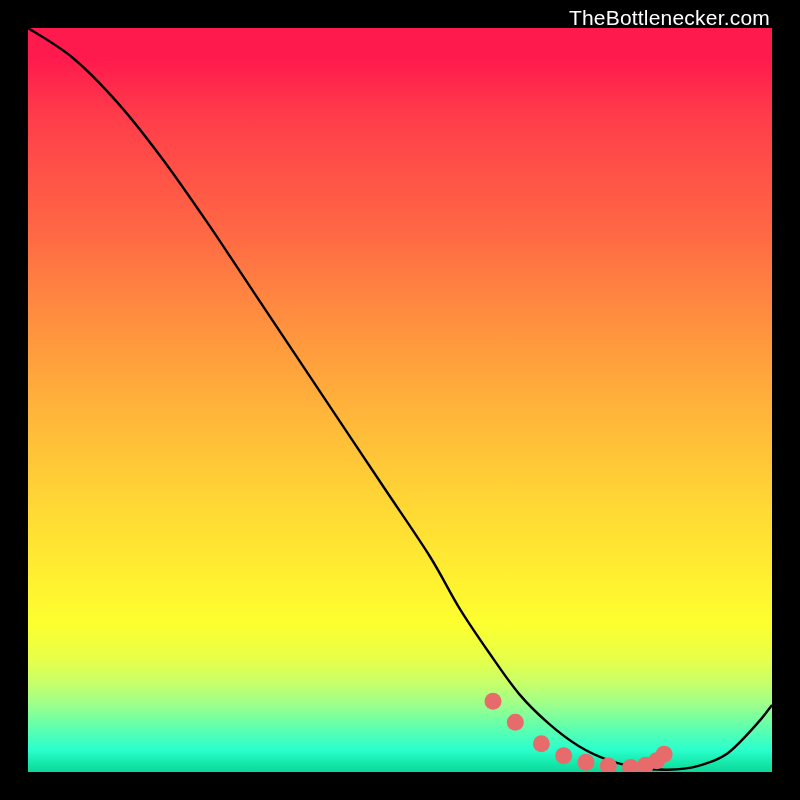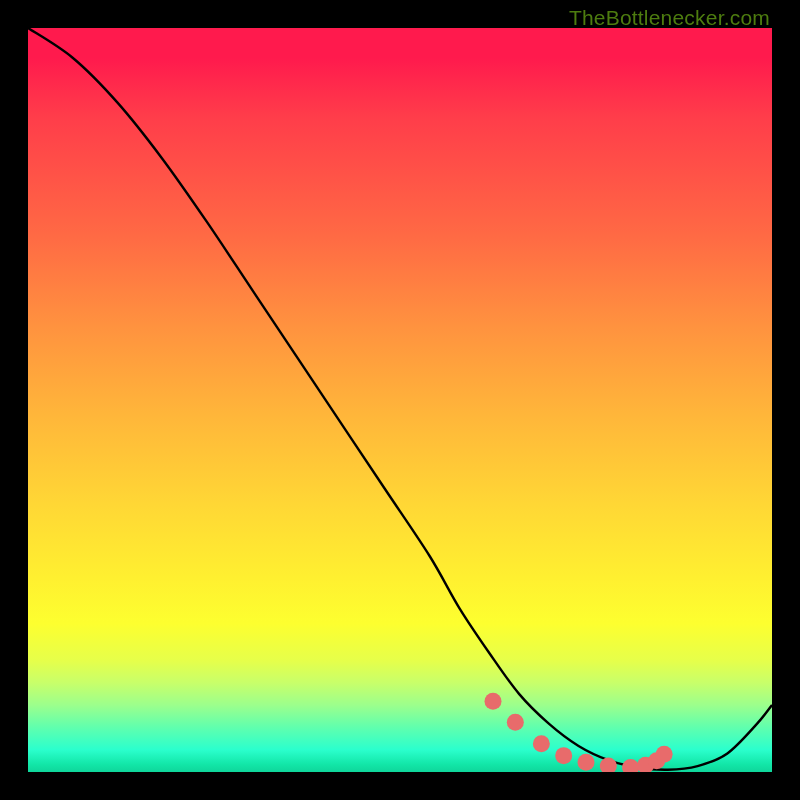--- a/index.html
+++ b/index.html
@@ -15,21 +15,21 @@
     top: 28px;
     left: 28px;
     width: 744px;
     height: 744px;
     overflow: hidden;
   }
   .watermark {
     position: absolute;
     top: 6px;
     right: 30px;
-    color: #4d7c0f;
+    color: #ffffff;
     font-size: 21px;
     font-weight: 500;
     letter-spacing: 0.2px;
   }
   .gradient-bg {
     position: absolute;
     inset: 0;
     background: linear-gradient(to bottom,
       #ff1a4d 0%,
       #ff1a4d 4%,

